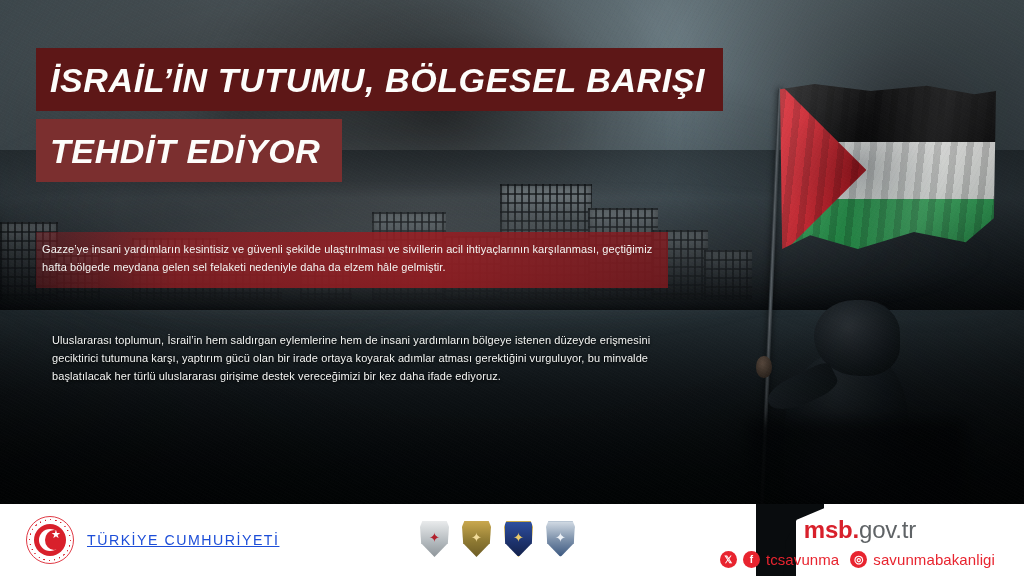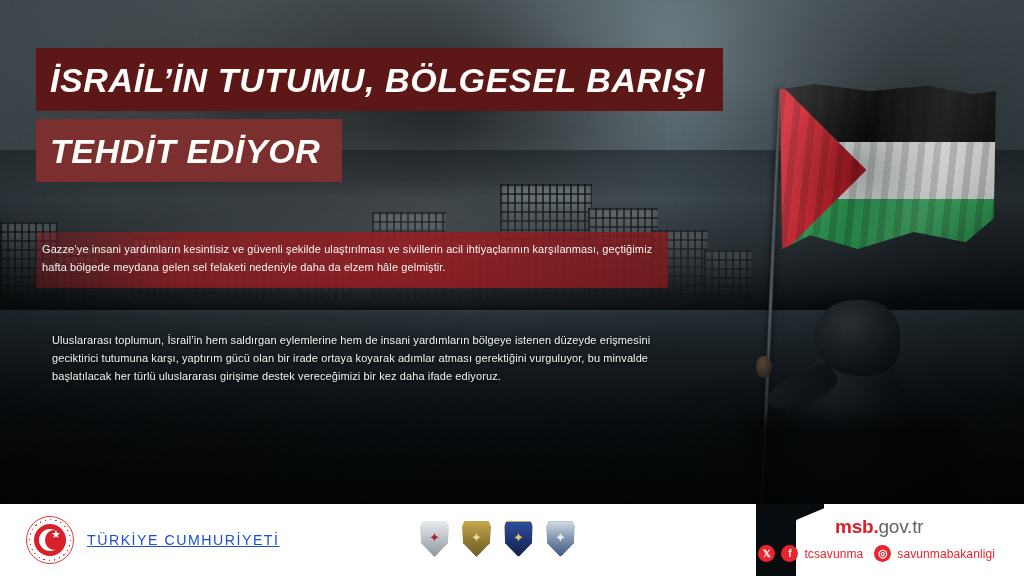--- a/index.html
+++ b/index.html
@@ -230,33 +230,33 @@
   .crest-gs{ background:linear-gradient(180deg,#e9ebec,#b6bcc0 55%,#8e959a); }
   .crest-gs span{ color:#b2202c; }
   .crest-land{ background:linear-gradient(180deg,#c9a84e,#8f7a33 55%,#6d5d26); }
   .crest-land span{ color:#f2dc9a; }
   .crest-navy{ background:linear-gradient(180deg,#2e4f9e,#1e3470 55%,#13224c); border:1.4px solid #c8a84a; }
   .crest-navy span{ color:#e8c96a; }
   .crest-air{ background:linear-gradient(180deg,#cfd8e2,#7f93ac 50%,#3e5a82); border:1.2px solid #b9c6d4; }
   .crest-air span{ color:#eef2f7; }
 
   .web{ position:absolute; right:24px; top:12px; text-align:center; }
-  .web-url{ font-size:19px; letter-spacing:-.2px; }
+  .web-url{ font-size:24px; letter-spacing:-.2px; }
   .web-url b{ color:#d8202b; font-weight:bold; }
   .web-url i{ color:#5f6366; font-style:normal; }
   .socials{
     margin-top:7px; display:flex; align-items:center; gap:6px; justify-content:flex-end;
   }
   .sico{
     width:17px; height:17px; border-radius:50%; background:#e8242f;
     color:#fff; font-size:10px; font-weight:bold;
     display:flex; align-items:center; justify-content:center;
   }
   .sico.ig{ font-size:11px; }
-  .shandle{ color:#e8242f; font-size:12px; letter-spacing:.1px; margin-right:5px; }
+  .shandle{ color:#e8242f; font-size:15px; letter-spacing:.1px; margin-right:5px; }
 </style>
 </head>
 <body>
 
 <div id="poster">
 
   <div class="bg">
     <div class="bg-sky"></div>
     <div class="smoke-a"></div>
     <div class="smoke-b"></div>

